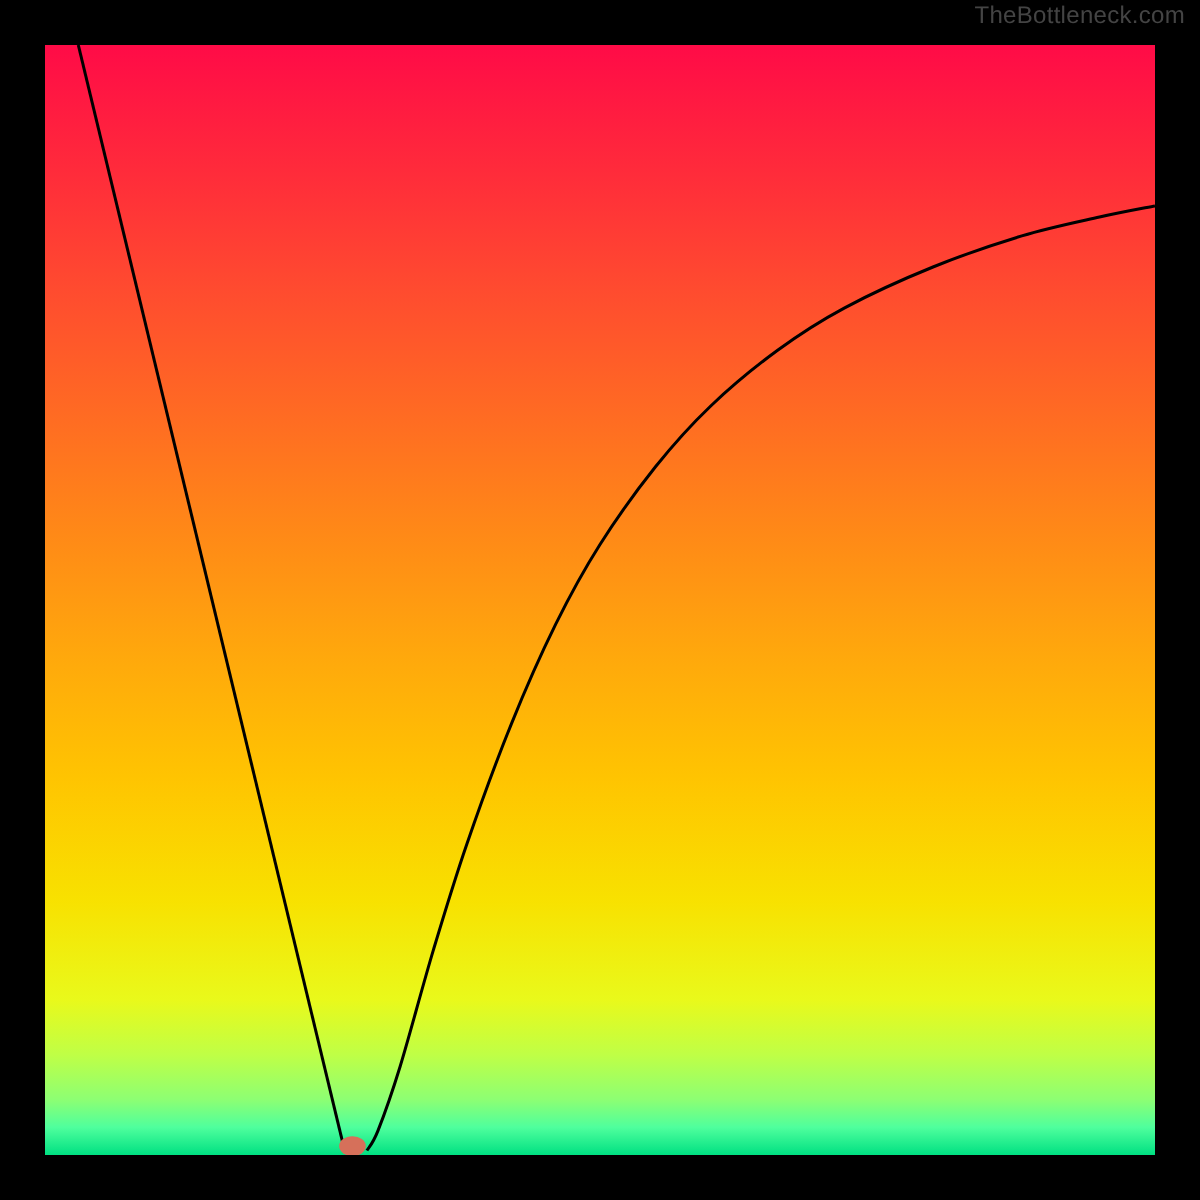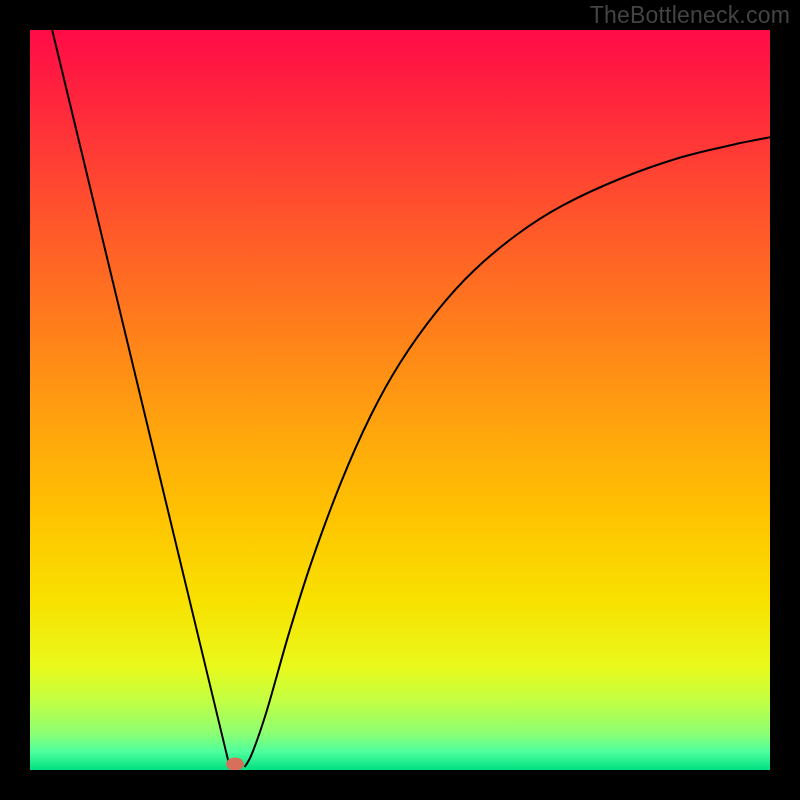--- a/index.html
+++ b/index.html
@@ -15,21 +15,21 @@
     position: relative;
     width: 800px;
     height: 800px;
     background: #000;
   }
   .watermark {
     position: absolute;
     top: 2px;
     right: 10px;
     color: #444;
-    font-size: 23px;
+    font-size: 16px;
     font-weight: 500;
     letter-spacing: 0.2px;
     z-index: 10;
     user-select: none;
   }
   .plot-area {
     position: absolute;
     left: 30px;
     top: 30px;
     width: 740px;

